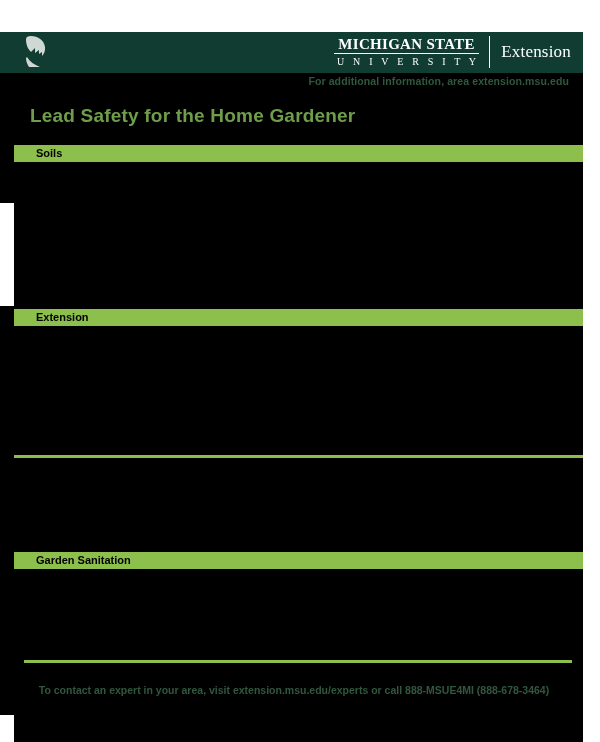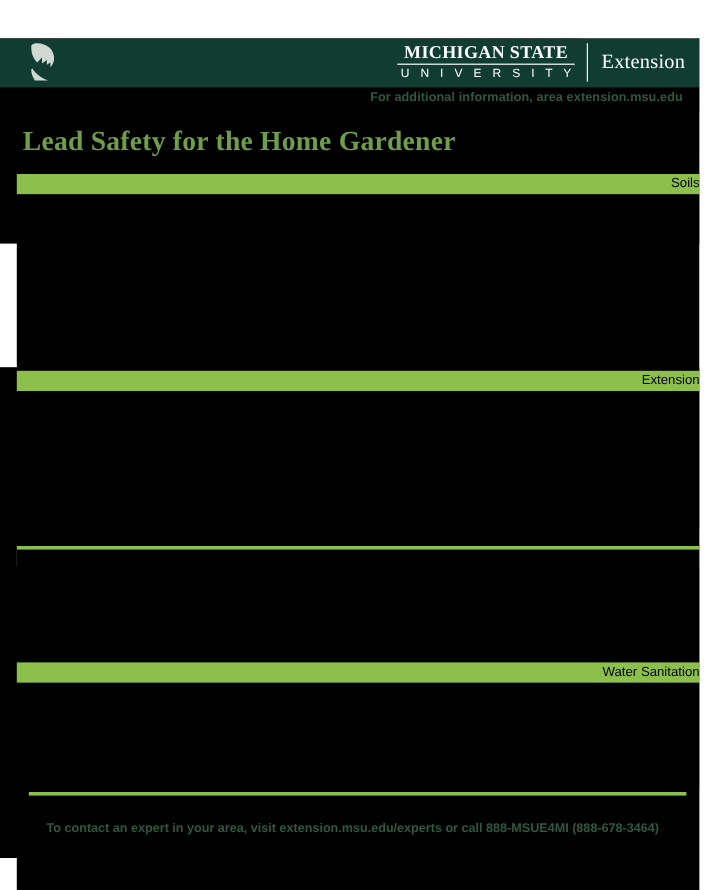--- a/index.html
+++ b/index.html
@@ -66,21 +66,21 @@
   .msu-line1 {
     font-family: "Liberation Serif", serif;
     font-weight: bold;
     font-size: 15px;
     letter-spacing: 0.3px;
     line-height: 16px;
     border-bottom: 1px solid #ffffff;
     padding-bottom: 1px;
   }
   .msu-line2 {
-    font-family: Liberation Sans, sans-serif;
+    font-family: Liberation Serif, serif;
     font-size: 10px;
     letter-spacing: 3.2px;
     line-height: 14px;
     padding-top: 1px;
     padding-left: 3px;
     text-align: center;
   }
   .msu-divider {
     width: 1px;
     height: 32px;
@@ -107,42 +107,40 @@
     right: 14px;
     top: 2px;
     color: #31583f;
     font-size: 10.5px;
     font-weight: bold;
     letter-spacing: 0.1px;
   }
   
   .doc-title {
     position: absolute;
-    left: 19px;
+    left: 30px;
     top: 73px;
     color: #6f9e4a;
-    font-size: 23px;
+    font-size: 19px;
     font-weight: bold;
     letter-spacing: 0.2px;
-    font-family: Liberation Serif, serif;
   }
   
   .section-bar {
     position: absolute;
     left: 14px;
     width: 569px;
     height: 17px;
     background: #8cbf4b;
     color: #000000;
     font-size: 11px;
-    font-weight: normal;
+    font-weight: bold;
     line-height: 17px;
-    padding-left: 6px;
+    padding-left: 22px;
     box-sizing: border-box;
-    text-align: right;
   }
   .section-body {
     position: absolute;
     left: 14px;
     width: 569px;
     background: #000000;
   }
   
   .footer-rule {
     position: absolute;
@@ -236,21 +234,21 @@
 
     <div class="section-bar" style="top:113px;">Soils</div>
     <div class="section-body" style="top:130px; height:147px;"></div>
 
     <div class="section-bar" style="top:277px;">Extension</div>
     <div class="section-body" style="top:294px; height:115px;"></div>
 
     <div class="section-bar" style="top:423px;">Water</div>
     <div class="section-body" style="top:426px; height:94px;"></div>
 
-    <div class="section-bar" style="top:520px;">Water Sanitation</div>
+    <div class="section-bar" style="top:520px;">Garden Sanitation</div>
     <div class="section-body" style="top:537px; height:88px;"></div>
 
     <div class="footer-rule"></div>
     <div class="footer-contact">To contact an expert in your area, visit extension.msu.edu/experts or call 888-MSUE4MI (888-678-3464)</div>
 
   </div>
 
   <div class="gutter-right"></div>
   <div class="gutter-bottom"></div>
   <div class="notch-left"></div>

